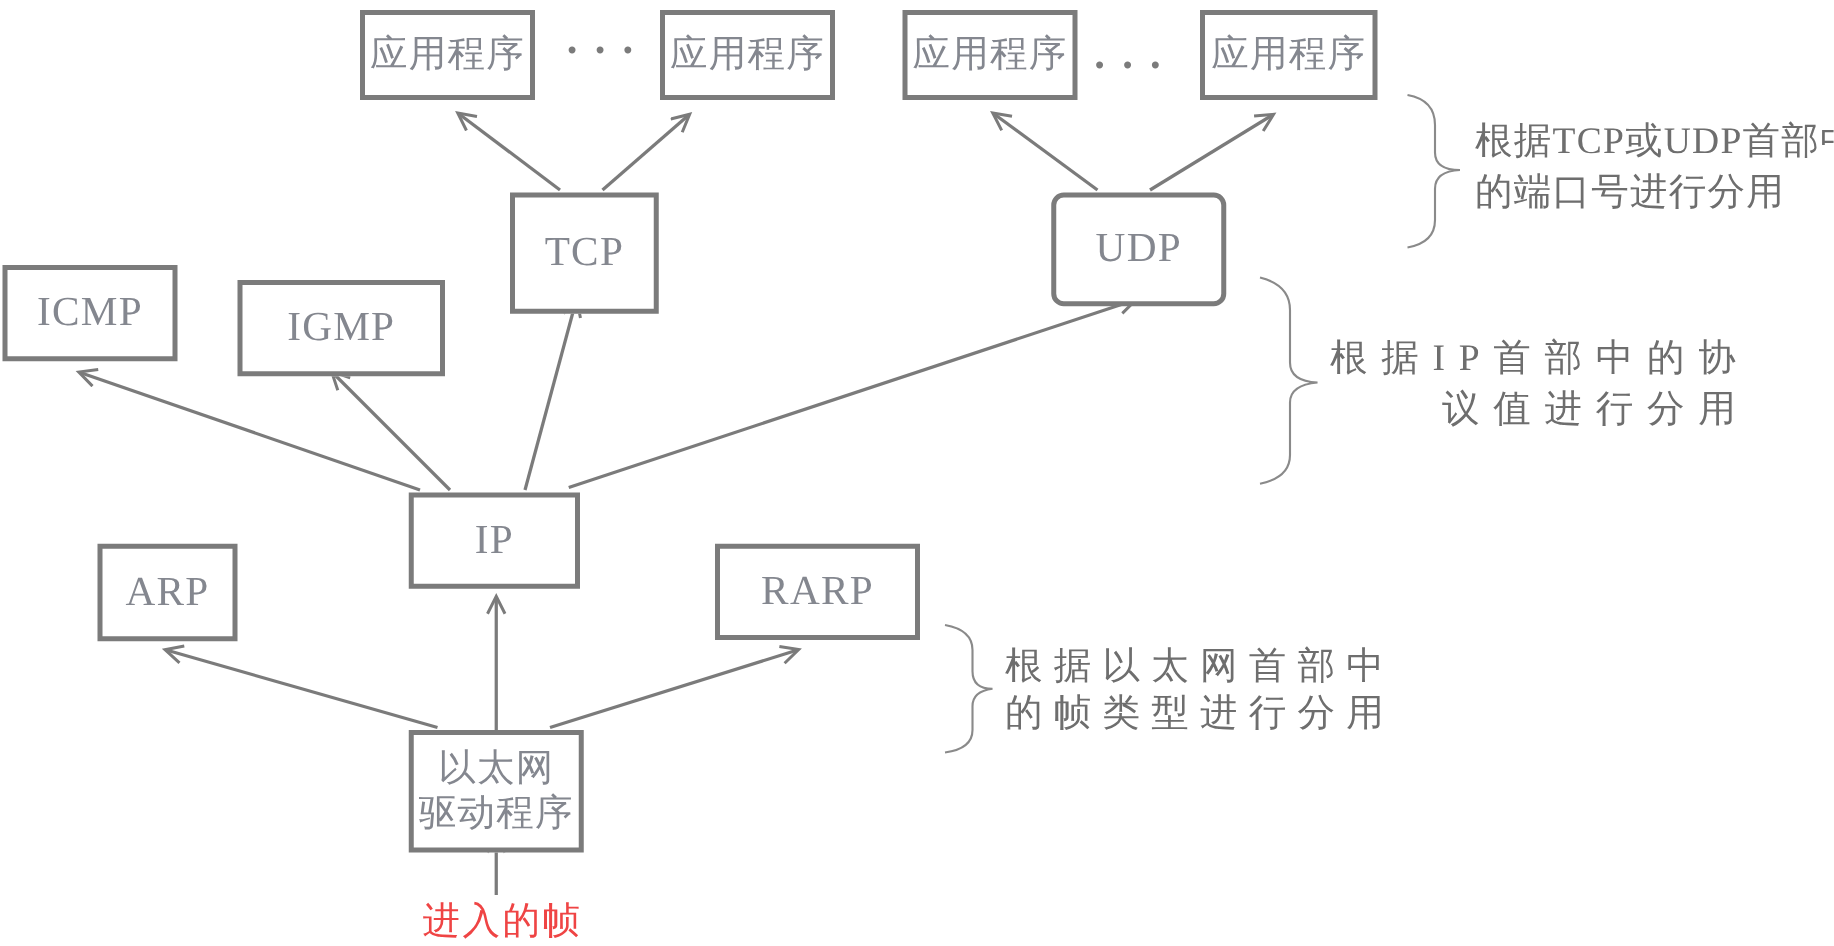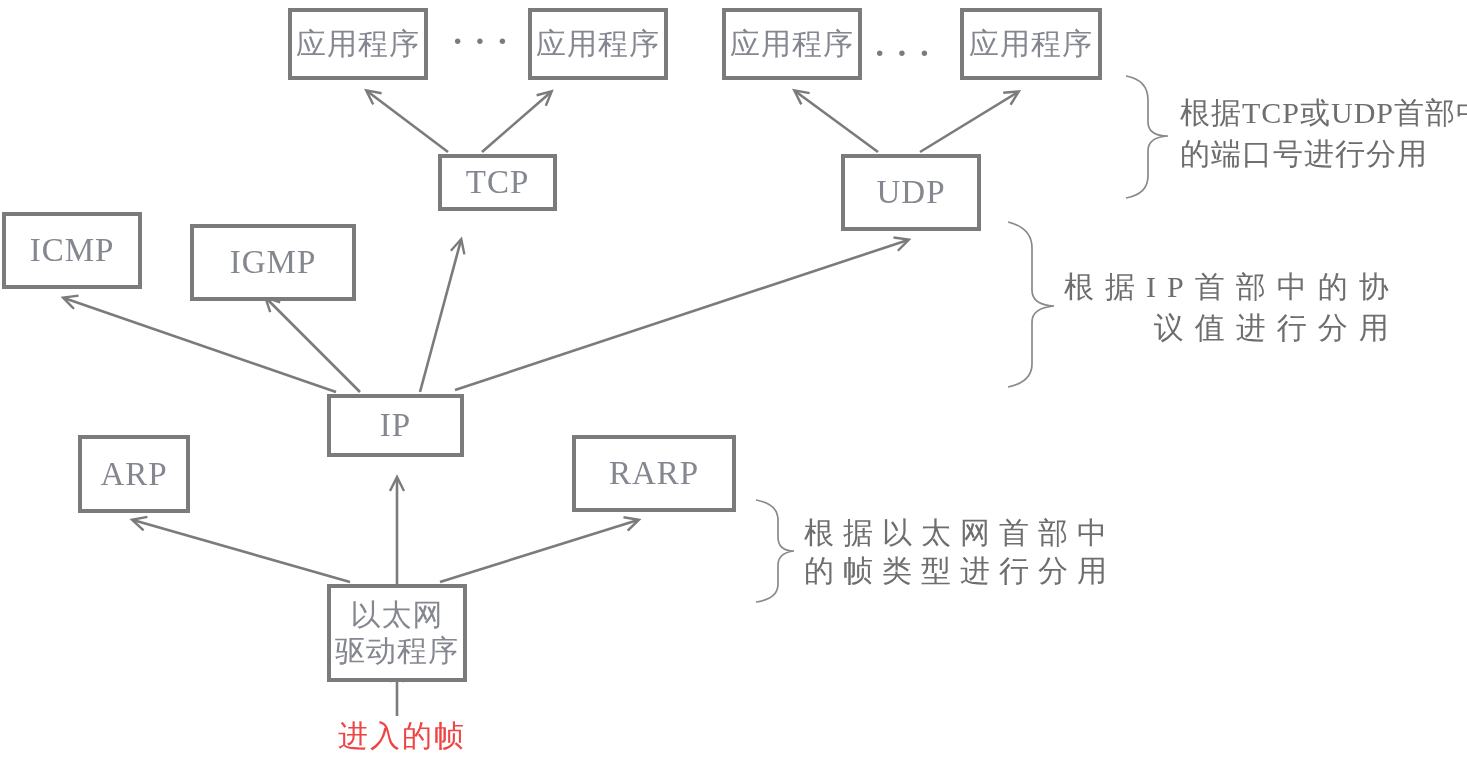--- a/index.html
+++ b/index.html
@@ -54,25 +54,25 @@
     <path d="M1126,76 Q1148,80 1148,100 L1148,122 Q1148,136 1168,136 Q1148,137 1148,151 L1148,176 Q1148,194 1126,198" fill="none" stroke="#8a8a8a" stroke-width="1.7"></path>
     <path d="M1008,222 Q1032,228 1032,248 L1032,290 Q1032,305 1054,306 Q1032,308 1032,322 L1032,364 Q1032,382 1008,387" fill="none" stroke="#8a8a8a" stroke-width="1.7"></path>
     <path d="M756,500 Q778,504 778,520 L778,537 Q778,551 794,551 Q778,553 778,565 L778,584 Q778,599 756,602" fill="none" stroke="#8a8a8a" stroke-width="1.7"></path>
   </svg>
 
   <div class="pbox cjk" style="left:288px;top:8px;width:140px;height:72px;">应用程序</div>
   <div class="pbox cjk" style="left:528px;top:8px;width:140px;height:72px;">应用程序</div>
   <div class="pbox cjk" style="left:722px;top:8px;width:140px;height:72px;">应用程序</div>
   <div class="pbox cjk" style="left:960px;top:8px;width:142px;height:72px;">应用程序</div>
 
-  <div class="pbox lat" style="left:408px;top:154px;width:119px;height:57px;margin-left:30px;">TCP</div>
-  <div class="pbox lat" style="left:841px;top:154px;width:140px;height:77px;">UDP</div>
+  <div class="pbox lat" style="left:408px;top:154px;width:119px;height:97px;">TCP</div>
+  <div class="pbox lat" style="left:841px;top:154px;width:140px;height:91px;border-radius:10px;">UDP</div>
   <div class="pbox lat" style="left:2px;top:212px;width:140px;height:77px;">ICMP</div>
   <div class="pbox lat" style="left:190px;top:224px;width:166px;height:77px;">IGMP</div>
-  <div class="pbox lat" style="left:327px;top:394px;width:137px;height:63px;">IP</div>
+  <div class="pbox lat" style="left:327px;top:394px;width:137px;height:77px;">IP</div>
   <div class="pbox lat" style="left:78px;top:435px;width:112px;height:78px;">ARP</div>
   <div class="pbox lat" style="left:572px;top:435px;width:164px;height:77px;">RARP</div>
   <div class="pbox cjk" style="left:327px;top:584px;width:140px;height:98px;">以太网
 驱动程序</div>
 
   <div class="dots" style="left:452px;top:22px;">···</div>
   <div class="dots" style="left:874px;top:34px;">···</div>
 
   <div class="ann ann1" style="left:1180px;top:92px;">
     <div>根据TCP或UDP首部中</div>

